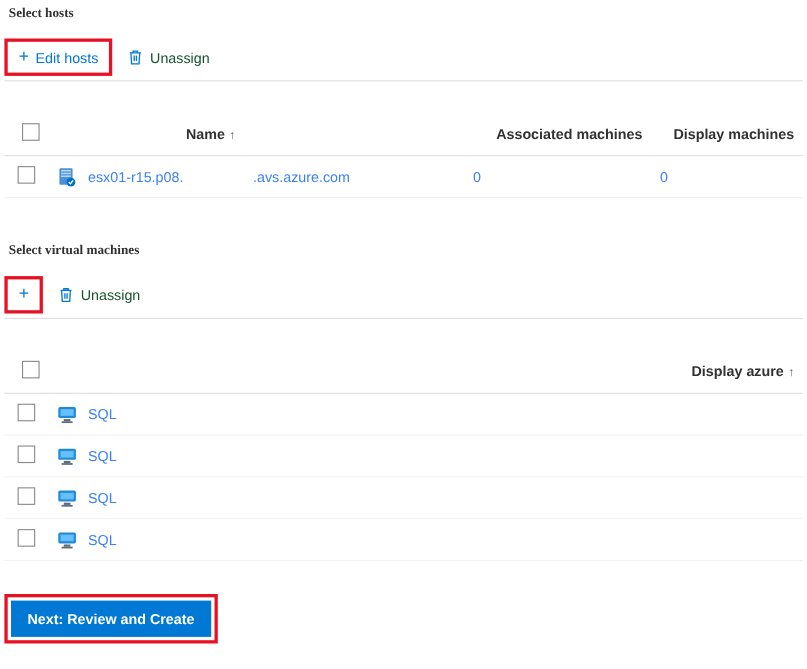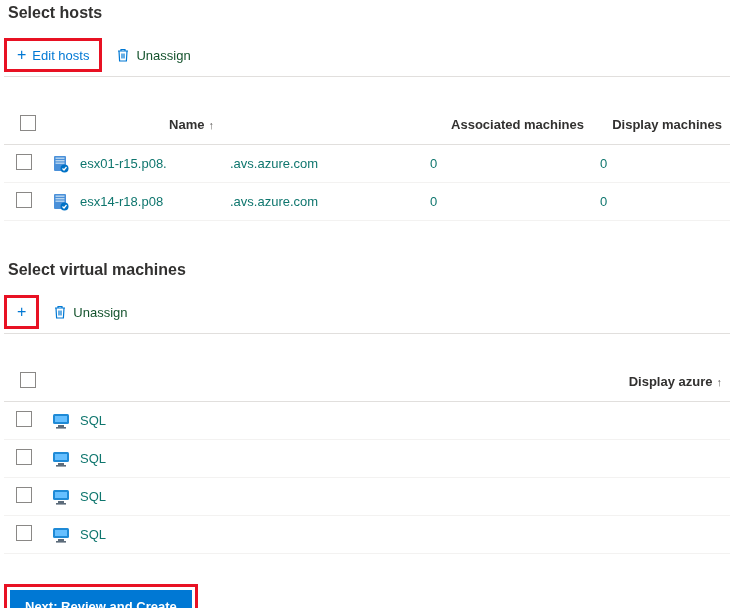--- a/index.html
+++ b/index.html
@@ -10,23 +10,24 @@
     body {
       font-family: "Segoe UI", -apple-system, BlinkMacSystemFont, sans-serif;
       font-size: 13px;
       color: #323130;
       background: #ffffff;
       padding: 4px 4px 10px 4px;
       width: 734px;
     }
     .section-heading {
       font-weight: 600;
-      font-size: 16px;
+      font-size: 12px;
       margin-bottom: 16px;
       padding-left: 4px;
+      font-family: Liberation Serif, serif;
     }
     .toolbar {
       display: flex;
       align-items: center;
       border-bottom: 1px solid #e1dfdd;
       padding-bottom: 4px;
       margin-bottom: 0;
       gap: 4px;
     }
     .toolbar-btn {
@@ -71,21 +72,21 @@
       font-weight: 600;
       font-size: 13px;
       padding: 10px 8px;
       border-bottom: 1px solid #e1dfdd;
       color: #323130;
     }
     .table td {
       padding: 9px 8px;
       border-bottom: 1px solid #f3f2f1;
       font-size: 13px;
-      color: #0f766e;
+      color: #3b82f6;
       vertical-align: middle;
     }
     .chk-col {
       width: 40px;
       text-align: center;
     }
     .checkbox {
       width: 16px;
       height: 16px;
       border: 1px solid #8a8886;
@@ -184,39 +185,20 @@
             <circle cx="12.5" cy="13.5" r="4" fill="#0072c6"></circle>
             <path d="M10.5 13.5 l1.5 1.5 l2.5 -3" stroke="#fff" stroke-width="1.2" fill="none"></path>
           </svg>
         </span>
       </td>
       <td>esx01-r15.p08.</td>
       <td>.avs.azure.com</td>
       <td>0</td>
       <td>0</td>
     </tr>
-    <tr>
-      <td class="chk-col"><span class="checkbox"></span></td>
-      <td class="icon-col">
-        <span class="server-icon">
-          <svg viewBox="0 0 18 18" width="18" height="18">
-            <rect x="2" y="1" width="12" height="15" fill="#4a90d9" rx="1"></rect>
-            <rect x="3.5" y="2.5" width="9" height="1.4" fill="#b9d6f0"></rect>
-            <rect x="3.5" y="5" width="9" height="1.4" fill="#b9d6f0"></rect>
-            <rect x="3.5" y="7.5" width="9" height="1.4" fill="#b9d6f0"></rect>
-            <circle cx="12.5" cy="13.5" r="4" fill="#0072c6"></circle>
-            <path d="M10.5 13.5 l1.5 1.5 l2.5 -3" stroke="#fff" stroke-width="1.2" fill="none"></path>
-          </svg>
-        </span>
-      </td>
-      <td>esx14-r18.p08</td>
-      <td>.avs.azure.com</td>
-      <td>0</td>
-      <td>0</td>
-    </tr>
   </tbody>
 </table>
 
 <div class="section-gap"></div>
 
 <div class="section-heading">Select virtual machines</div>
 
 <div class="toolbar">
   <span class="highlight-red">
     <button class="toolbar-btn link-blue">

